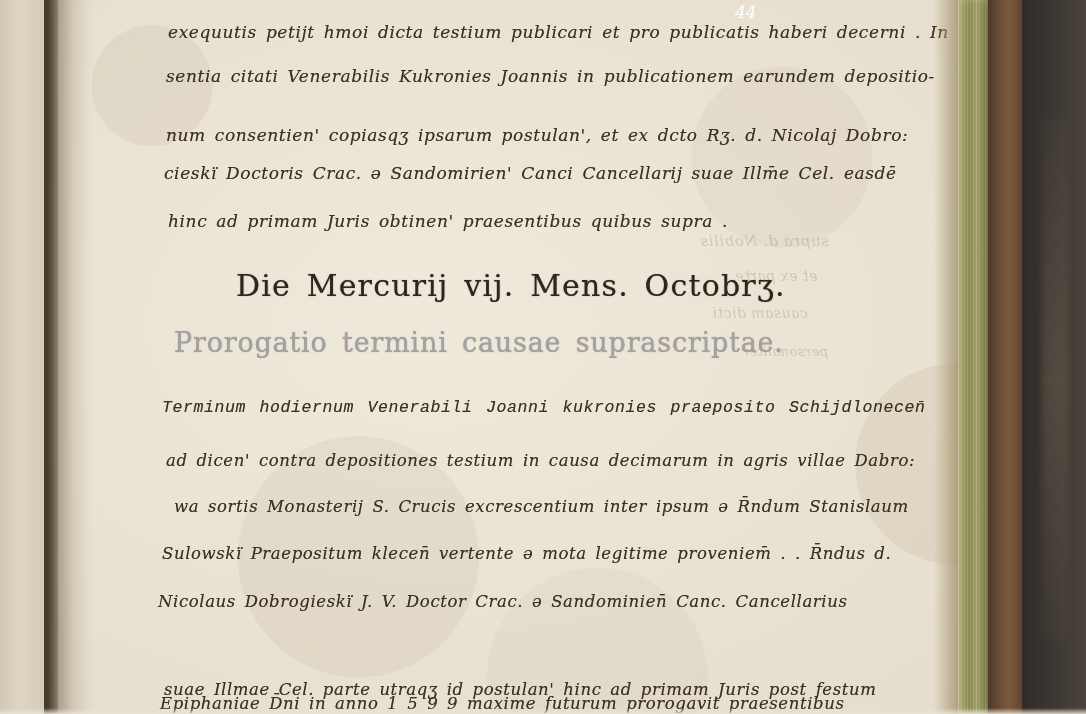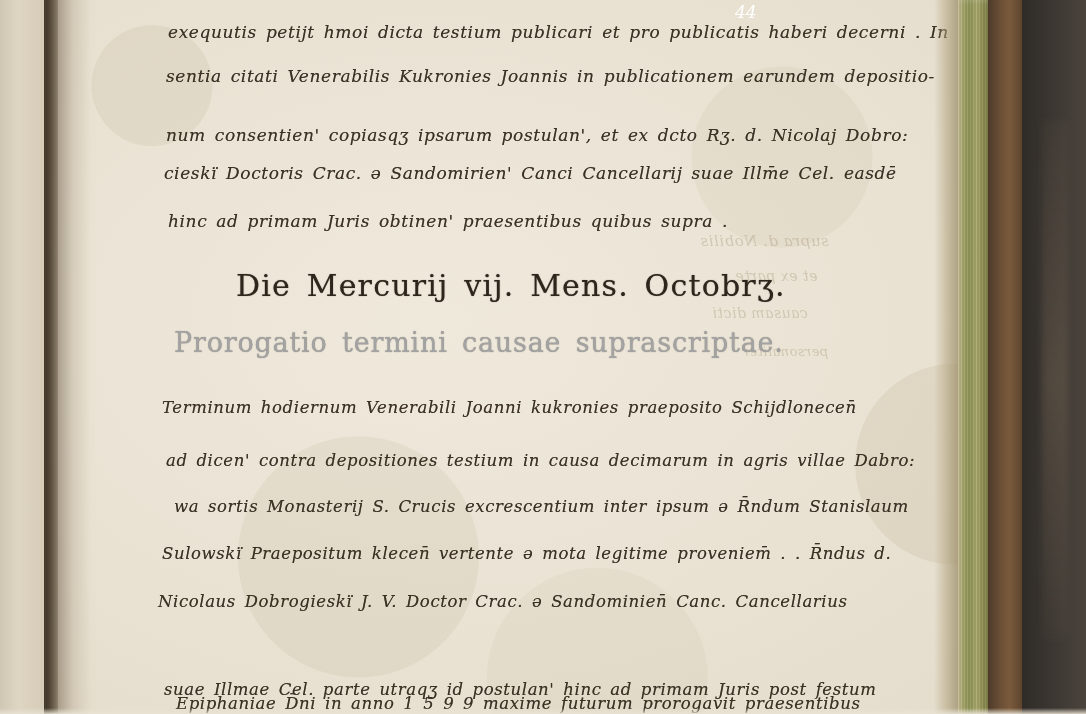--- a/index.html
+++ b/index.html
@@ -181,27 +181,27 @@
   <div class="ms">
     <div class="line" style="left:18px; top:22px;">exequutis petijt hmoi dicta testium publicari et pro publicatis haberi decerni . In pre</div>
     <div class="line" style="left:16px; top:66px;text-align:right;">sentia citati Venerabilis Kukronies Joannis in publicationem earundem depositio-</div>
     <div class="line" style="left:16px; top:125px;">num consentien' copiasqʒ ipsarum postulan', et ex dcto Rʒ. d. Nicolaj Dobro:</div>
     <div class="line" style="left:14px; top:163px;">cieskї Doctoris Crac. ə Sandomirien' Canci Cancellarij suae Illm̄e Cel. easdē</div>
     <div class="line" style="left:18px; top:211px;">hinc ad primam Juris obtinen' praesentibus quibus supra .</div>
 
     <div class="heading1" style="left:86px; top:268px;">Die Mercurij vij. Mens. Octobrʒ.</div>
     <div class="heading2" style="left:24px; top:327px;">Prorogatio termini causae suprascriptae.</div>
 
-    <div class="line body" style="left:12px; top:398px;">Terminum hodiernum Venerabili Joanni kukronies praeposito Schijdlonecen̄</div>
+    <div class="line body" style="left:12px; top:398px;font-family:Liberation Mono, monospace;">Terminum hodiernum Venerabili Joanni kukronies praeposito Schijdlonecen̄</div>
     <div class="line body" style="left:16px; top:451px;">ad dicen' contra depositiones testium in causa decimarum in agris villae Dabro:</div>
     <div class="line body" style="left:24px; top:497px;">wa sortis Monasterij S. Crucis excrescentium inter ipsum ə R̄ndum Stanislaum</div>
     <div class="line body" style="left:12px; top:544px;">Sulowskї Praepositum klecen̄ vertente ə mota legitime proveniem̄ . . R̄ndus d.</div>
     <div class="line body" style="left:8px;  top:592px;">Nicolaus Dobrogieskї J. V. Doctor Crac. ə Sandominien̄ Canc. Cancellarius</div>
     <div class="line body" style="left:14px; top:680px;">suae Illmae Cel. parte utraqʒ id postulan' hinc ad primam Juris post festum</div>
-    <div class="line body" style="left:26px; top:694px;">Epiphaniae D̄ni in anno 1 5 9 9 maxime futurum prorogavit praesentibus</div>
+    <div class="line body" style="left:10px; top:694px;">Epiphaniae D̄ni in anno 1 5 9 9 maxime futurum prorogavit praesentibus</div>
   </div>
 
   <div class="left-facing-page"></div>
   <div class="gutter-dark"></div>
   <div class="gutter-shadow"></div>
 
   <div class="fore-edge"></div>
   <div class="gilt"></div>
   <div class="gilt-lines"></div>
   <div class="cover-edge"></div>

